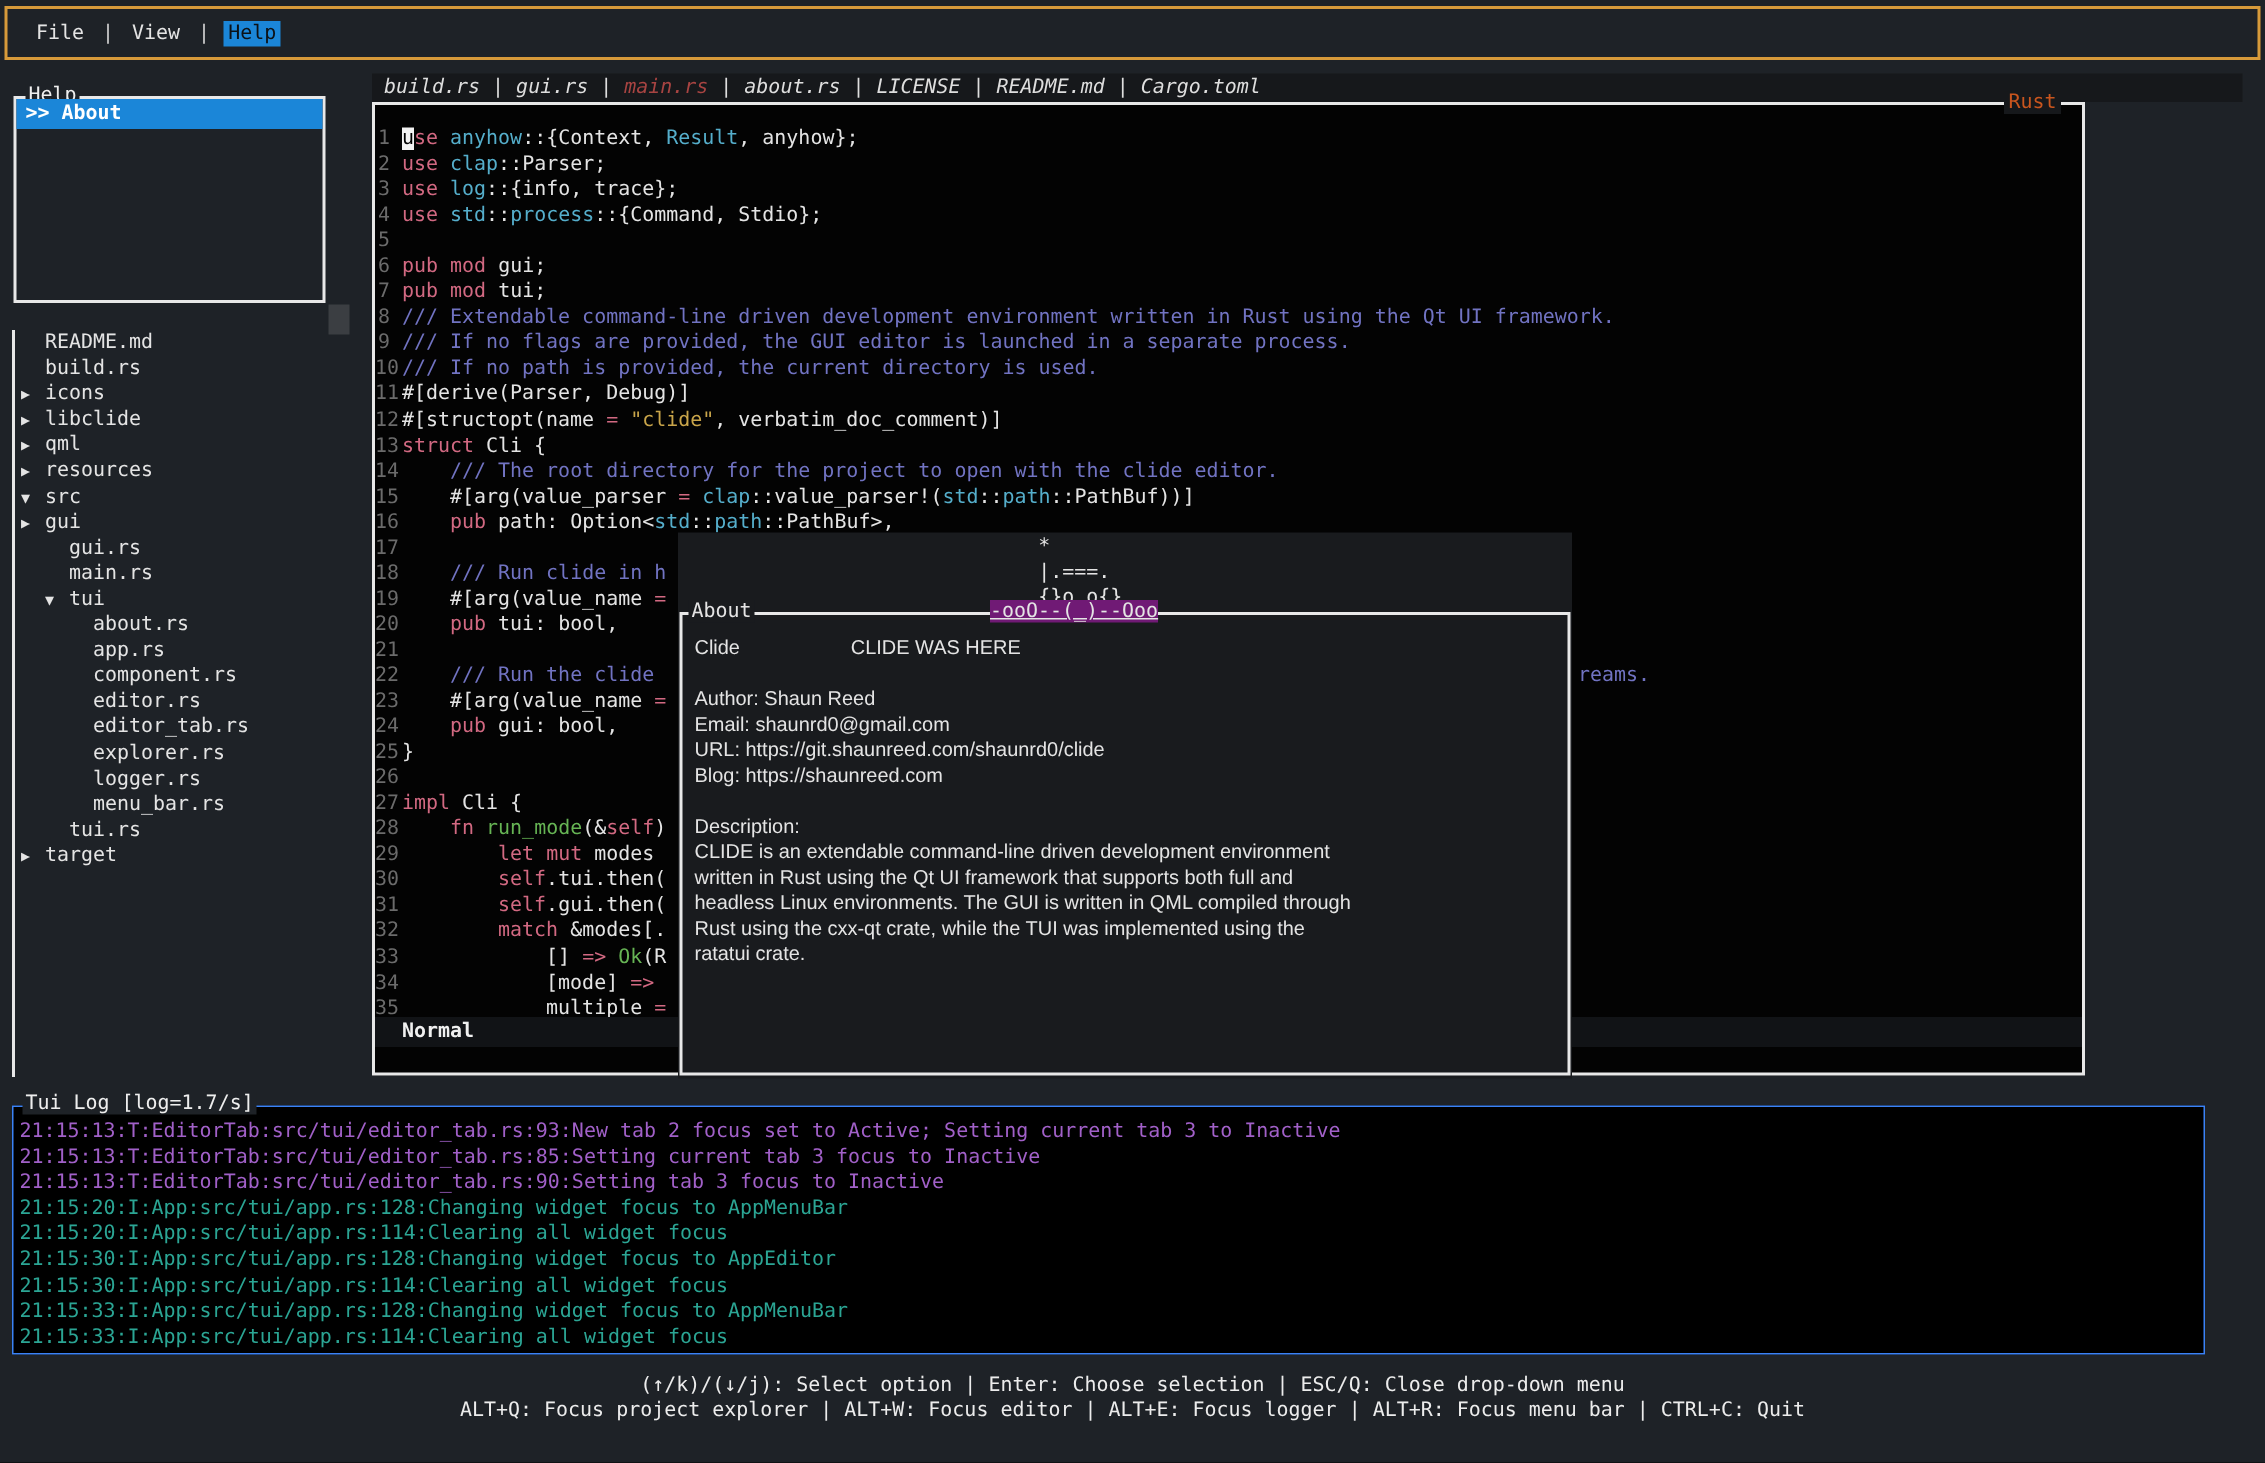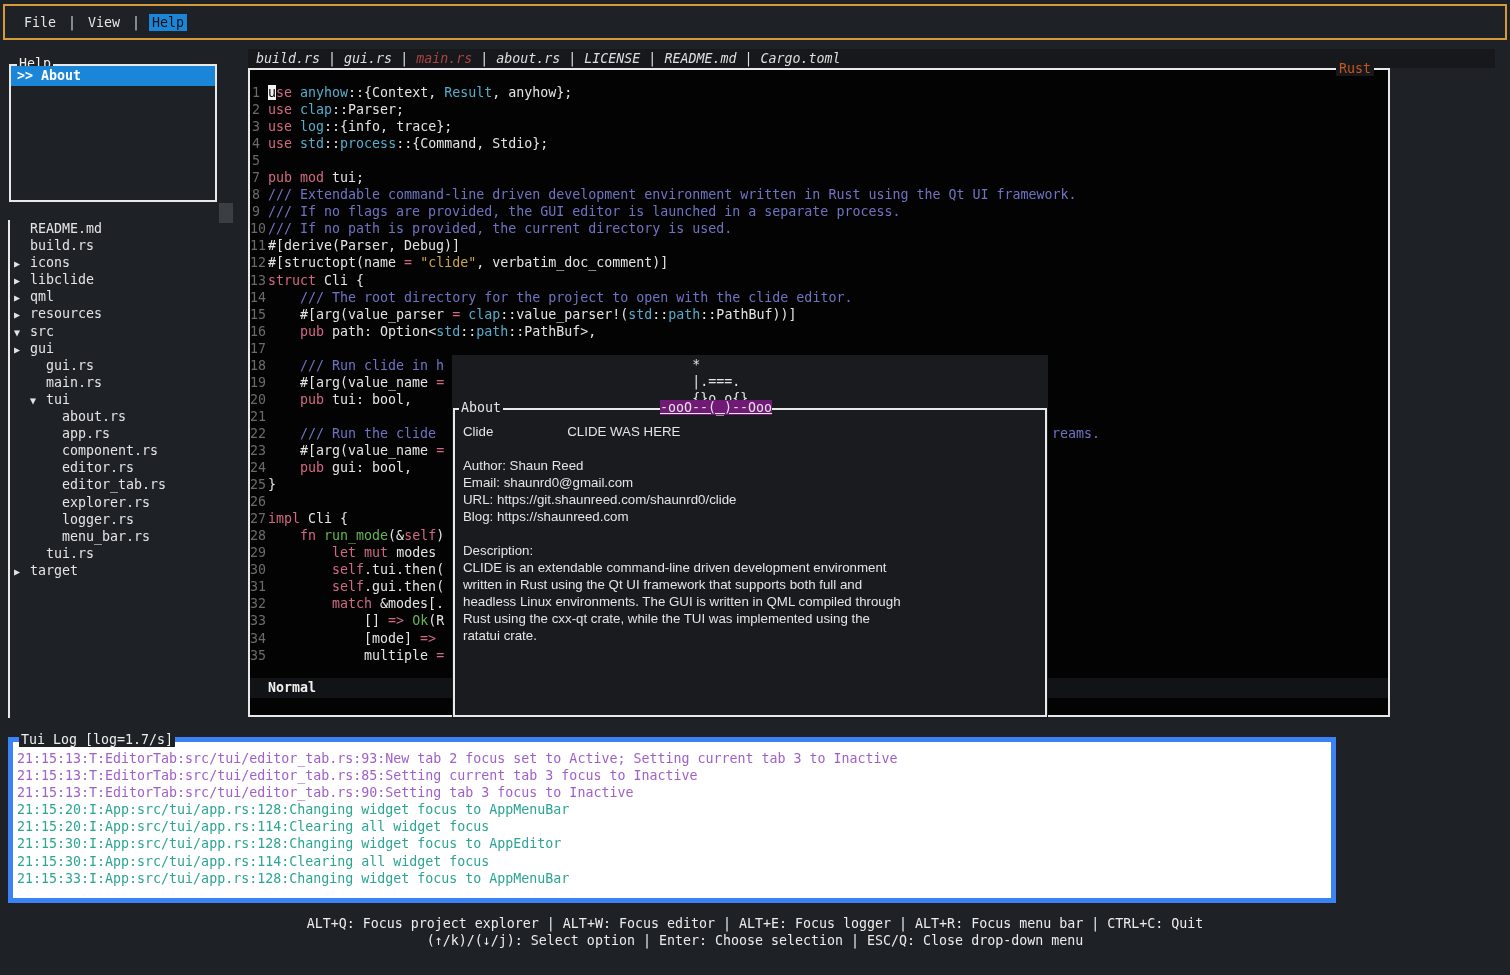--- a/index.html
+++ b/index.html
@@ -65,22 +65,22 @@
   .popup-art { margin:0; padding:1px 0 0 8px; line-height:17px; color:#e4e4e4;
     font-family:inherit; font-size:inherit; white-space:pre; }
   .popup-box { position:absolute; left:1px; right:1px; top:53px; bottom:2px;
     border:2px solid #e8e8e8; background:#191b1e; }
   .popup-title { position:absolute; top:-10px; left:4px; background:#191b1e; padding:0 2px; }
   .popup-feet { position:absolute; top:-10px; left:205px; background:#701a75;text-decoration:underline; }
   .popup-content { margin:0; position:absolute; left:8px; top:13px; line-height:17px;
     font-family:Liberation Sans, sans-serif; font-size:inherit; white-space:pre; color:#e4e4e4; }
 
   
-  .logpanel { position:absolute; left:8px; top:737px; width:1328px; height:166px;
-    border:5px solid #3b82f6; background:#ffffff; }
+  .logpanel { position:absolute; left:8px; top:737px; width:1462px; height:166px;
+    border:1px solid #3b82f6; background:#000000; }
   .loglines { padding:8px 0 0 4px; }
   .log { height:17.1px; line-height:17.1px; white-space:pre; }
   .log.trace { color:#a160c8; }
   .log.info  { color:#2ba594; }
 
   
   .helpbar { position:absolute; left:0; top:915px; width:1510px; text-align:center;
     line-height:17px; color:#ececec; }
 </style>
 </head>
@@ -127,20 +127,21 @@
 <div class="tabbar" id="tabbar"><span class="tab">build.rs</span><span class="tab-sep"> | </span><span class="tab">gui.rs</span><span class="tab-sep"> | </span><span class="tab active">main.rs</span><span class="tab-sep"> | </span><span class="tab">about.rs</span><span class="tab-sep"> | </span><span class="tab">LICENSE</span><span class="tab-sep"> | </span><span class="tab">README.md</span><span class="tab-sep"> | </span><span class="tab">Cargo.toml</span></div>
 
 <div class="editor">
   <span class="lang-badge">Rust</span>
   <div class="code" id="code">
       <div class="crow"><span class="ln">1</span><span class="sg-cur">u</span><span class="sg-k">se</span><span class="sg-w"> </span><span class="sg-t">anyhow</span><span class="sg-w">::{Context, </span><span class="sg-t">Result</span><span class="sg-w">, anyhow};</span></div>
       <div class="crow"><span class="ln">2</span><span class="sg-k">use</span><span class="sg-w"> </span><span class="sg-t">clap</span><span class="sg-w">::Parser;</span></div>
       <div class="crow"><span class="ln">3</span><span class="sg-k">use</span><span class="sg-w"> </span><span class="sg-t">log</span><span class="sg-w">::{info, trace};</span></div>
       <div class="crow"><span class="ln">4</span><span class="sg-k">use</span><span class="sg-w"> </span><span class="sg-t">std</span><span class="sg-w">::</span><span class="sg-t">process</span><span class="sg-w">::{Command, Stdio};</span></div>
       <div class="crow"><span class="ln">5</span></div>
+      <div class="crow"><span class="ln">6</span><span class="sg-k">pub</span><span class="sg-w"> </span><span class="sg-k">mod</span><span class="sg-w"> gui;</span></div>
       <div class="crow"><span class="ln">7</span><span class="sg-k">pub</span><span class="sg-w"> </span><span class="sg-k">mod</span><span class="sg-w"> tui;</span></div>
       <div class="crow"><span class="ln">8</span><span class="sg-c">/// Extendable command-line driven development environment written in Rust using the Qt UI framework.</span></div>
       <div class="crow"><span class="ln">9</span><span class="sg-c">/// If no flags are provided, the GUI editor is launched in a separate process.</span></div>
       <div class="crow"><span class="ln">10</span><span class="sg-c">/// If no path is provided, the current directory is used.</span></div>
       <div class="crow"><span class="ln">11</span><span class="sg-w">#[derive(Parser, Debug)]</span></div>
       <div class="crow"><span class="ln">12</span><span class="sg-w">#[structopt(name </span><span class="sg-k">=</span><span class="sg-w"> </span><span class="sg-s">"clide"</span><span class="sg-w">, verbatim_doc_comment)]</span></div>
       <div class="crow"><span class="ln">13</span><span class="sg-k">struct</span><span class="sg-w"> Cli {</span></div>
       <div class="crow"><span class="ln">14</span><span class="sg-w">    </span><span class="sg-c">/// The root directory for the project to open with the clide editor.</span></div>
       <div class="crow"><span class="ln">15</span><span class="sg-w">    #[arg(value_parser </span><span class="sg-k">=</span><span class="sg-w"> </span><span class="sg-t">clap</span><span class="sg-w">::value_parser!(</span><span class="sg-t">std</span><span class="sg-w">::</span><span class="sg-t">path</span><span class="sg-w">::PathBuf))]</span></div>
       <div class="crow"><span class="ln">16</span><span class="sg-w">    </span><span class="sg-k">pub</span><span class="sg-w"> path: Option&lt;</span><span class="sg-t">std</span><span class="sg-w">::</span><span class="sg-t">path</span><span class="sg-w">::PathBuf&gt;,</span></div>
@@ -196,19 +197,20 @@
   <span class="panel-title">Tui Log [log=1.7/s]</span>
   <div class="loglines" id="loglines">
       <div class="log trace">21:15:13:T:EditorTab:src/tui/editor_tab.rs:93:New tab 2 focus set to Active; Setting current tab 3 to Inactive</div>
       <div class="log trace">21:15:13:T:EditorTab:src/tui/editor_tab.rs:85:Setting current tab 3 focus to Inactive</div>
       <div class="log trace">21:15:13:T:EditorTab:src/tui/editor_tab.rs:90:Setting tab 3 focus to Inactive</div>
       <div class="log info">21:15:20:I:App:src/tui/app.rs:128:Changing widget focus to AppMenuBar</div>
       <div class="log info">21:15:20:I:App:src/tui/app.rs:114:Clearing all widget focus</div>
       <div class="log info">21:15:30:I:App:src/tui/app.rs:128:Changing widget focus to AppEditor</div>
       <div class="log info">21:15:30:I:App:src/tui/app.rs:114:Clearing all widget focus</div>
       <div class="log info">21:15:33:I:App:src/tui/app.rs:128:Changing widget focus to AppMenuBar</div>
+      <div class="log info">21:15:33:I:App:src/tui/app.rs:114:Clearing all widget focus</div>
     </div>
 </div>
 
 <div class="helpbar">
+  <div>(↑/k)/(↓/j): Select option | Enter: Choose selection | ESC/Q: Close drop-down menu</div>
   <div>ALT+Q: Focus project explorer | ALT+W: Focus editor | ALT+E: Focus logger | ALT+R: Focus menu bar | CTRL+C: Quit</div>
-  <div>(↑/k)/(↓/j): Select option | Enter: Choose selection | ESC/Q: Close drop-down menu</div>
 </div>
 
 </body></html>

